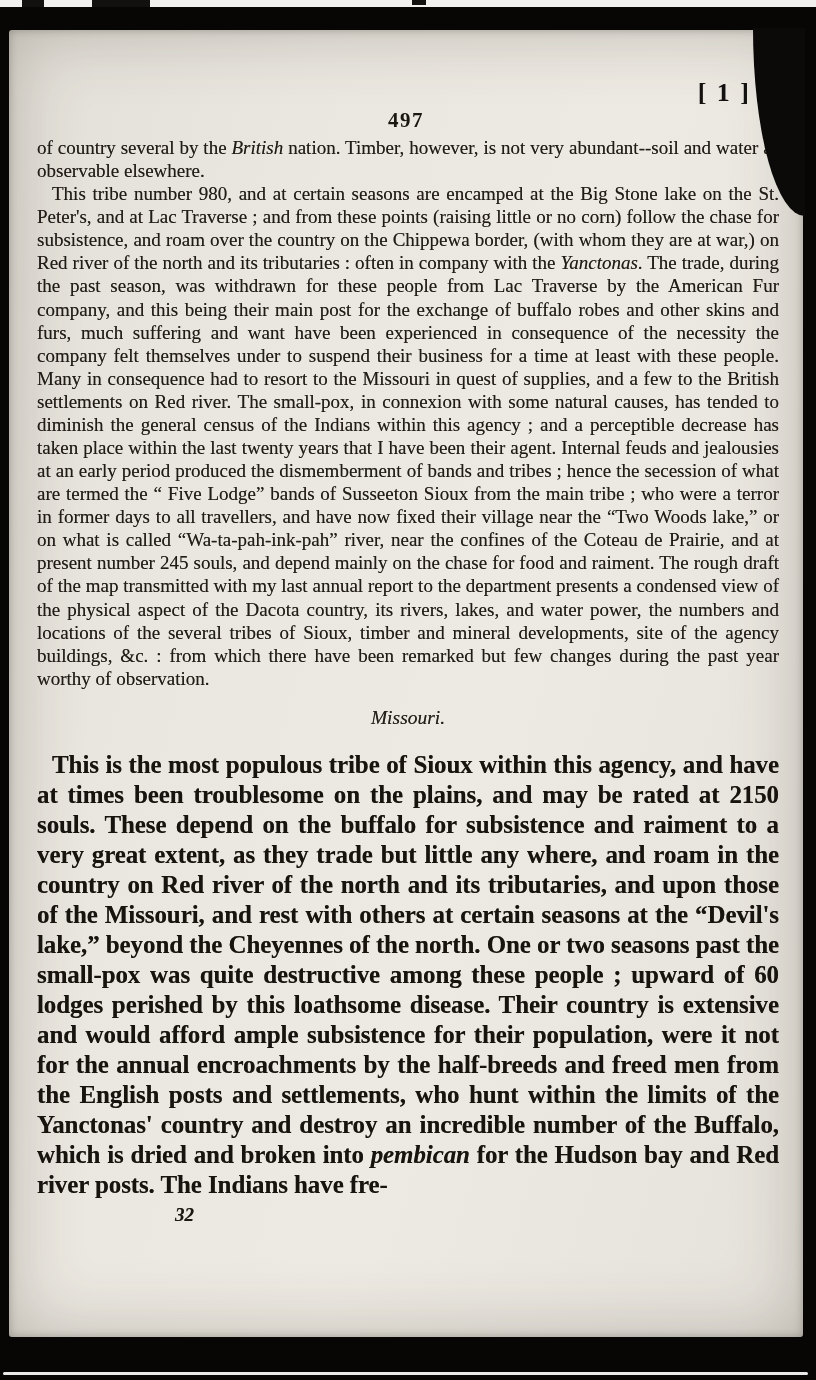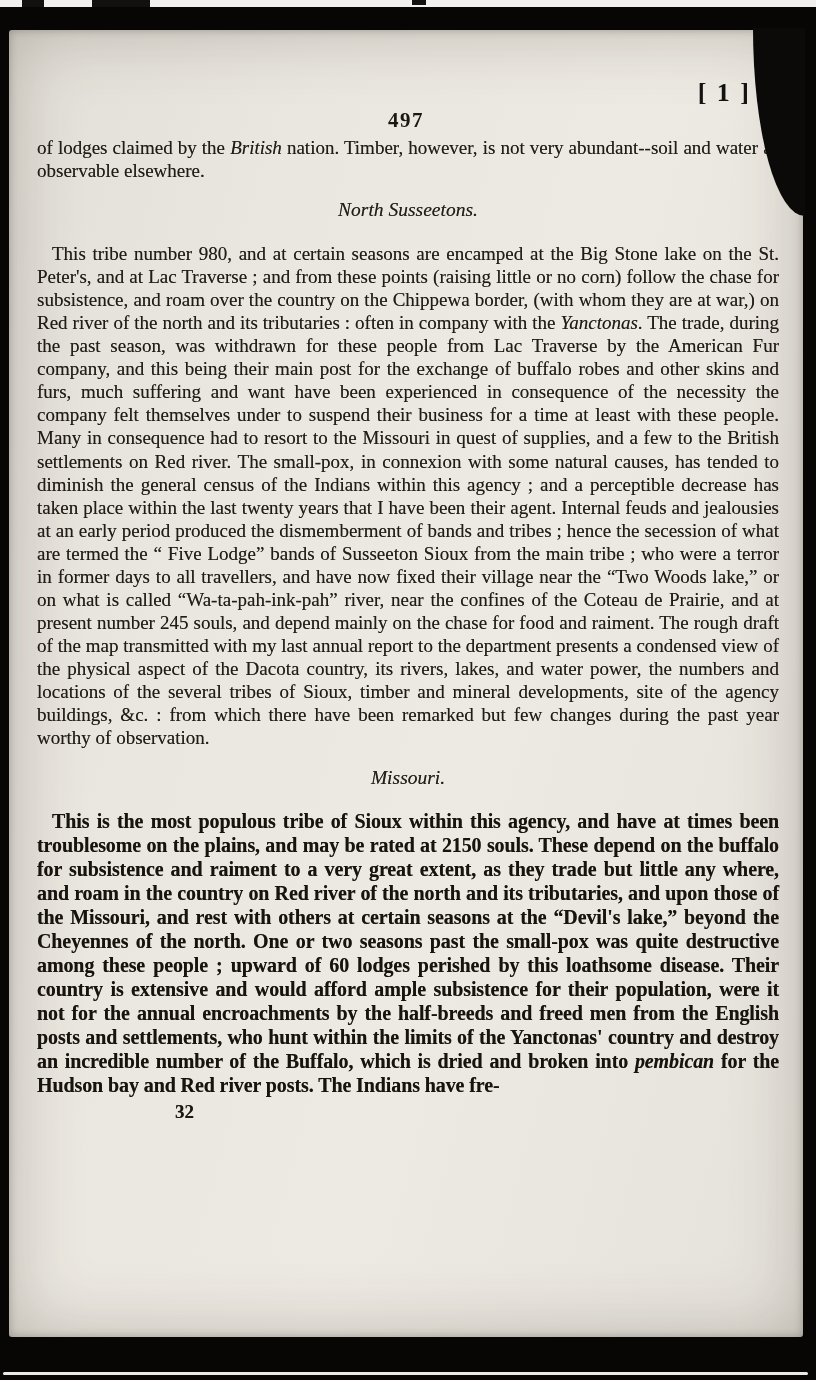--- a/index.html
+++ b/index.html
@@ -61,31 +61,32 @@
   .section-heading {
     text-align: center;
     font-style: italic;
     font-weight: normal;
     font-size: 19.5px;
     margin: 16px 0 20px 0;
     color: #23201a;
   }
   .heavy {
     font-weight: bold;
-    font-size: 20px;
+    font-size: 25px;
     line-height: 1.2;
     color: #17130e;
     letter-spacing: -0.1px;
   }
   .it { font-style: italic; }
   .signature {
     margin: 3px 0 0 138px;
     font-size: 19px;
     font-weight: bold;
     color: #1b1713;
+    font-style: italic;
   }
 </style>
 </head>
 <body>
 
 <div class="scan">
 
   <div class="top-strip">
     <div class="top-mark m1"></div>
     <div class="top-mark m2"></div>
@@ -94,23 +95,22 @@
 
   <div class="paper">
 
     <div class="page-header">
       <span class="pagenum">497</span>
       <span class="bracket">[ 1 ]</span>
     </div>
 
     <div class="page-body">
 
-      <p class="para"><span>of lodges claimed by the </span><span class="it">British</span><span> nation.  Timber, however, is not very abundant--soil and water as observable elsewhere.</span></p>
+      <p class="para"><span>of country several by the </span><span class="it">British</span><span> nation.  Timber, however, is not very abundant--soil and water as observable elsewhere.</span></p>
 
-      <h3 class="section-heading">North Susseetons.</h3>
 
       <p class="para indent"><span>This tribe number 980, and at certain seasons are encamped at the Big Stone lake on the St. Peter's, and at Lac Traverse ; and from these points (raising little or no corn) follow the chase for subsistence, and roam over the country on the Chippewa border, (with whom they are at war,) on Red river of the north and its tributaries : often in company with the </span><span class="it">Yanctonas</span><span>.  The trade, during the past season, was withdrawn for these people from Lac Traverse by the American Fur company, and this being their main post for the exchange of buffalo robes and other skins and furs, much suffering and want have been experienced in consequence of the necessity the company felt themselves under to suspend their business for a time at least with these people.  Many in consequence had to resort to the Missouri in quest of supplies, and a few to the British settlements on Red river.  The small-pox, in connexion with some natural causes, has tended to diminish the general census of the Indians within this agency ; and a perceptible decrease has taken place within the last twenty years that I have been their agent.  Internal feuds and jealousies at an early period produced the dismemberment of bands and tribes ; hence the secession of what are termed the “ Five Lodge” bands of Susseeton Sioux from the main tribe ; who were a terror in former days to all travellers, and have now fixed their village near the “Two Woods lake,” or on what is called “Wa-ta-pah-ink-pah” river, near the confines of the Coteau de Prairie, and at present number 245 souls, and depend mainly on the chase for food and raiment.  The rough draft of the map transmitted with my last annual report to the department presents a condensed view of the physical aspect of the Dacota country, its rivers, lakes, and water power, the numbers and locations of the several tribes of Sioux, timber and mineral developments, site of the agency buildings, &amp;c. : from which there have been remarked but few changes during the past year worthy of observation.</span></p>
 
       <h3 class="section-heading">Missouri.</h3>
 
       <p class="para indent heavy"><span>This is the most populous tribe of Sioux within this agency, and have at times been troublesome on the plains, and may be rated at 2150 souls. These depend on the buffalo for subsistence and raiment to a very great extent, as they trade but little any where, and roam in the country on Red river of the north and its tributaries, and upon those of the Missouri, and rest with others at certain seasons at the “Devil's lake,” beyond the Cheyennes of the north.  One or two seasons past the small-pox was quite destructive among these people ; upward of 60 lodges perished by this loathsome disease.  Their country is extensive and would afford ample subsistence for their population, were it not for the annual encroachments by the half-breeds and freed men from the English posts and settlements, who hunt within the limits of the Yanctonas' country and destroy an incredible number of the Buffalo, which is dried and broken into </span><span class="it">pembican</span><span> for the Hudson bay and Red river posts.  The Indians have fre-</span></p>
 
       <div class="signature">32</div>
     </div>
   </div>

